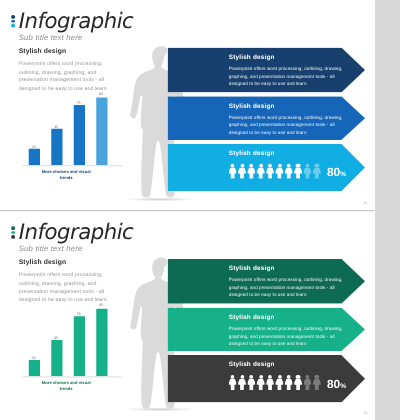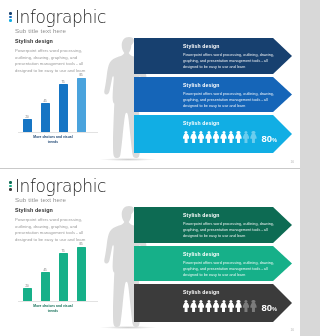--- a/index.html
+++ b/index.html
@@ -13,21 +13,21 @@
 
   .slide {
     position: relative;
     width: 300px; height: 168px;
     background: #ffffff;
     overflow: hidden;
   }
   .slide + .slide { border-top: 1px solid #c9c9c9; }
 
   
-  .hdr { position: absolute; left: 9px; top: 8px; }
+  .hdr { position: absolute; left: 9px; top: 8px; font-style: italic; }
   .logo-dots {
     position: absolute; left: 0px; top: 4px;
     width: 3px; display: flex; flex-direction: column; gap: 1px;
   }
   .logo-dots i { display: block; width: 2.5px; height: 2.5px; border-radius: 50%; }
   .title {
     margin-left: 6px;
     font-size: 17px; font-weight: 300; letter-spacing: -0.4px;
     color: #262626; line-height: 18px;
     font-family: "DejaVu Sans", sans-serif;

